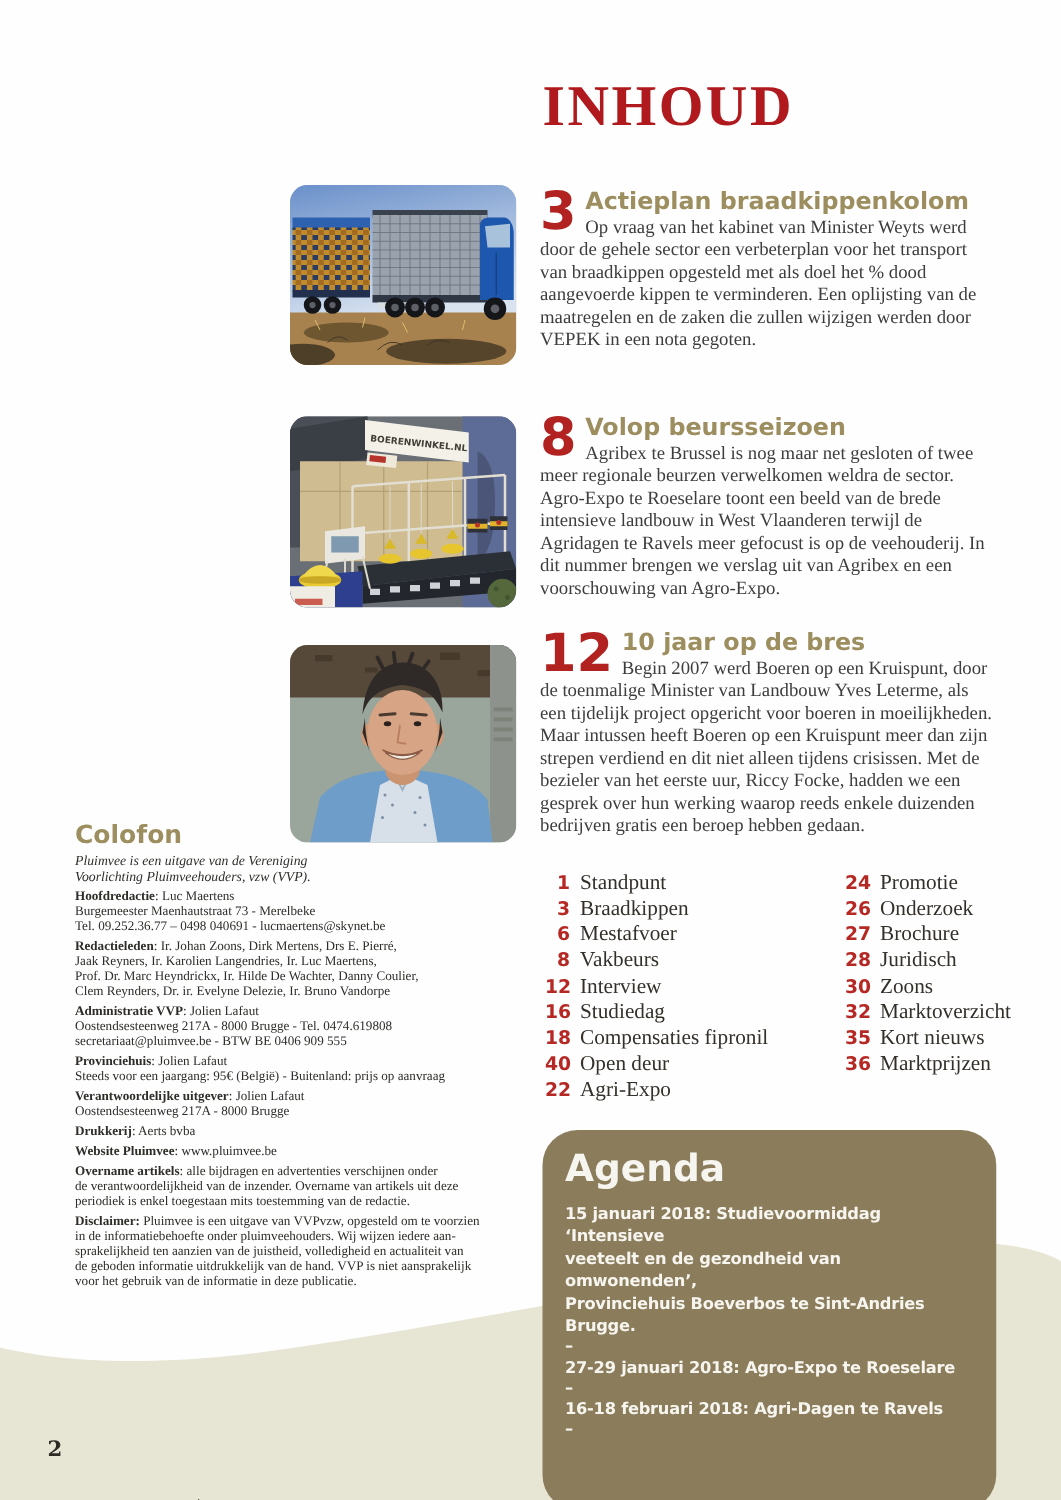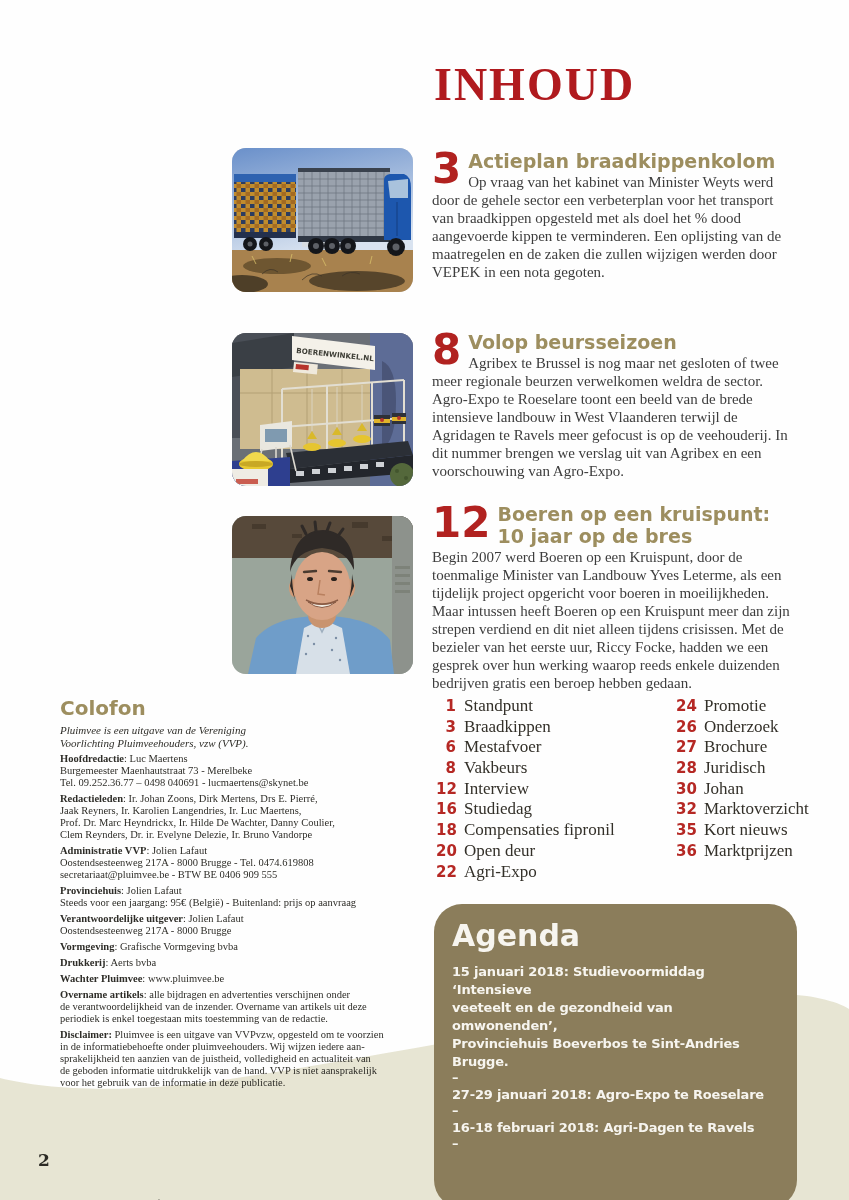--- a/index.html
+++ b/index.html
@@ -41,21 +41,21 @@
   .toc1 { left:436px; width:220px; }
   .toc2 { left:676px; width:170px; }
   .toc-row { display:flex; height:20.7px; line-height:20.7px; }
   .toc-num {
     width:28px; text-align:right; padding-right:8px;
     font-family:"DejaVu Sans", sans-serif; font-weight:bold;
     font-size:15px; color:#b52824;
   }
   .toc-label { font-size:17px; color:#333029; }
   
-  .colofon { position:absolute; left:60px; top:696px; width:352px; color:#2e2d28; }
+  .colofon { position:absolute; left:60px; top:655px; width:352px; color:#2e2d28; }
   .colofon h3 {
     font-family:"DejaVu Sans", sans-serif; font-weight:bold;
     font-size:20px; color:#9d8e5f; margin-bottom:4px;
   }
   .colofon .intro {
     font-style:italic; font-size:11px; line-height:12.5px;
     white-space:pre-line; margin-bottom:1px;
   }
   .cp { font-size:10.5px; line-height:12px; margin:4px 0; }
   .cp b { font-weight:bold; }
@@ -311,21 +311,20 @@
   </section>
 
   <section class="article a2">
     <span class="art-num">8</span>
     <h2 class="art-title">Volop beursseizoen</h2>
     <p class="art-body">Agribex te Brussel is nog maar net gesloten of twee meer regionale beurzen verwelkomen weldra de sector. Agro-Expo te Roeselare toont een beeld van de brede intensieve landbouw in West Vlaanderen terwijl de Agridagen te Ravels meer gefocust is op de veehouderij. In dit nummer brengen we verslag uit van Agribex en een voorschouwing van Agro-Expo.</p>
   </section>
 
   <section class="article a3">
     <span class="art-num">12</span>
-    <h2 class="art-title">Boeren op een kruispunt:</h2>
     <h2 class="art-title">10 jaar op de bres</h2>
     <p class="art-body">Begin 2007 werd Boeren op een Kruispunt, door de toenmalige Minister van Landbouw Yves Leterme, als een tijdelijk project opgericht voor boeren in moeilijkheden. Maar intussen heeft Boeren op een Kruispunt meer dan zijn strepen verdiend en dit niet alleen tijdens crisissen. Met de bezieler van het eerste uur, Riccy Focke, hadden we een gesprek over hun werking waarop reeds enkele duizenden bedrijven gratis een beroep hebben gedaan.</p>
   </section>
 
   <aside class="colofon">
     <h3>Colofon</h3>
     <p class="intro">Pluimvee is een uitgave van de Vereniging
 Voorlichting Pluimveehouders, vzw (VVP).</p>
     <p class="cp"><b>Hoofdredactie</b><span class="ct">: Luc Maertens
 Burgemeester Maenhautstraat 73 - Merelbeke
@@ -334,23 +333,22 @@
 Jaak Reyners, Ir. Karolien Langendries, Ir. Luc Maertens,
 Prof. Dr. Marc Heyndrickx, Ir. Hilde De Wachter, Danny Coulier,
 Clem Reynders, Dr. ir. Evelyne Delezie, Ir. Bruno Vandorpe</span></p>
     <p class="cp"><b>Administratie VVP</b><span class="ct">: Jolien Lafaut
 Oostendsesteenweg 217A - 8000 Brugge - Tel. 0474.619808
 secretariaat@pluimvee.be - BTW BE 0406 909 555</span></p>
     <p class="cp"><b>Provinciehuis</b><span class="ct">: Jolien Lafaut
 Steeds voor een jaargang: 95€ (België) - Buitenland: prijs op aanvraag</span></p>
     <p class="cp"><b>Verantwoordelijke uitgever</b><span class="ct">: Jolien Lafaut
 Oostendsesteenweg 217A - 8000 Brugge</span></p>
-    <p class="cp"><b>Vormgeving</b><span class="ct">: Grafische Vormgeving bvba</span></p>
     <p class="cp"><b>Drukkerij</b><span class="ct">: Aerts bvba</span></p>
-    <p class="cp"><b>Wachter Pluimvee</b><span class="ct">: www.pluimvee.be</span></p>
+    <p class="cp"><b>Website Pluimvee</b><span class="ct">: www.pluimvee.be</span></p>
     <p class="cp"><b>Overname artikels</b><span class="ct">: alle bijdragen en advertenties verschijnen onder
 de verantwoordelijkheid van de inzender. Overname van artikels uit deze
 periodiek is enkel toegestaan mits toestemming van de redactie.</span></p>
     <p class="cp"><b>Disclaimer:</b><span class="ct"> Pluimvee is een uitgave van VVPvzw, opgesteld om te voorzien
 in de informatiebehoefte onder pluimveehouders. Wij wijzen iedere aan-
 sprakelijkheid ten aanzien van de juistheid, volledigheid en actualiteit van
 de geboden informatie uitdrukkelijk van de hand. VVP is niet aansprakelijk
 voor het gebruik van de informatie in deze publicatie.</span></p>
   </aside>
 
@@ -377,21 +375,21 @@
       </div>
     <div class="toc-row">
         <span class="toc-num">16</span>
         <span class="toc-label">Studiedag</span>
       </div>
     <div class="toc-row">
         <span class="toc-num">18</span>
         <span class="toc-label">Compensaties fipronil</span>
       </div>
     <div class="toc-row">
-        <span class="toc-num">20</span>
+        <span class="toc-num">40</span>
         <span class="toc-label">Open deur</span>
       </div>
     <div class="toc-row">
         <span class="toc-num">22</span>
         <span class="toc-label">Agri-Expo</span>
       </div>
   </div>
 
   <div class="toc-col toc2">
     <div class="toc-row">
@@ -405,21 +403,21 @@
     <div class="toc-row">
         <span class="toc-num">27</span>
         <span class="toc-label">Brochure</span>
       </div>
     <div class="toc-row">
         <span class="toc-num">28</span>
         <span class="toc-label">Juridisch</span>
       </div>
     <div class="toc-row">
         <span class="toc-num">30</span>
-        <span class="toc-label">Johan</span>
+        <span class="toc-label">Zoons</span>
       </div>
     <div class="toc-row">
         <span class="toc-num">32</span>
         <span class="toc-label">Marktoverzicht</span>
       </div>
     <div class="toc-row">
         <span class="toc-num">35</span>
         <span class="toc-label">Kort nieuws</span>
       </div>
     <div class="toc-row">

